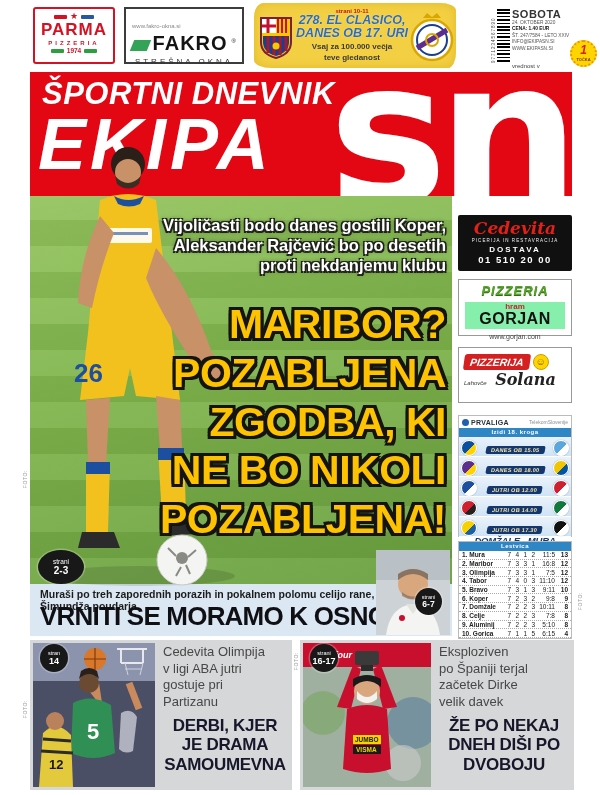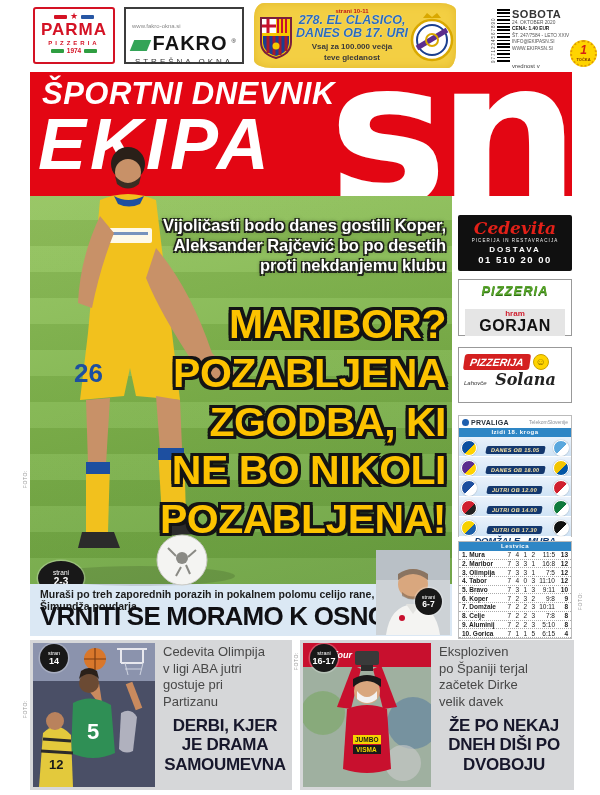--- a/index.html
+++ b/index.html
@@ -74,36 +74,36 @@
                  1.5px 1.5px 0 #20231c,0 0 4px rgba(0,0,0,.7);}
   .lead-headline{position:absolute;right:6px;top:104px;text-align:right;font-size:41px;font-weight:900;
      color:#fdc300;line-height:1.19;letter-spacing:-.5px;z-index:4;
      text-shadow:-3px -3px 0 #141414,0 -3px 0 #141414,3px -3px 0 #141414,-3px 0 0 #141414,
        3px 0 0 #141414,-3px 3px 0 #141414,0 3px 0 #141414,3px 3px 0 #141414,
        -2px -2px 0 #141414,2px 2px 0 #141414,2px -2px 0 #141414,-2px 2px 0 #141414;}
   .badge{background:#181818;border-radius:50%;color:#fff;text-align:center;z-index:5;
          display:flex;flex-direction:column;justify-content:center;box-shadow:0 0 0 1.5px rgba(255,255,255,.25);}
   .badge .b-word{font-size:6.5px;line-height:7px;}
   .badge .b-num{font-size:10px;font-weight:800;line-height:11px;}
-  .badge-lead{position:absolute;left:8px;top:365px;width:46px;height:34px;text-align:center;}
+  .badge-lead{position:absolute;left:8px;top:354px;width:46px;height:34px;text-align:center;}
 
   
   .sidebar{left:458px;top:215px;width:114px;height:424px;}
   .ad-bocc{position:absolute;left:0;top:0;width:114px;height:56px;background:#101010;border-radius:2px;
            text-align:center;box-sizing:border-box;padding-top:4px;}
   .bocc-name{font-family:"DejaVu Serif",serif;font-style:italic;font-weight:700;font-size:17px;
              color:#e22018;line-height:18px;}
   .bocc-line1{font-size:4.5px;color:#eee;letter-spacing:1.1px;margin-top:1px;}
   .bocc-line2{font-size:8px;font-weight:800;color:#fff;letter-spacing:2px;margin-top:2px;}
   .bocc-phone{font-size:9.5px;font-weight:800;color:#fff;letter-spacing:1.5px;}
   .ad-gorjan{position:absolute;left:0;top:64px;width:114px;height:57px;border:1px solid #999;
              background:#fff;box-sizing:border-box;text-align:center;padding-top:3px;}
   .gorjan-top{font-size:13px;font-weight:900;font-style:italic;color:#58a42a;letter-spacing:1px;
               text-shadow:0 1px 0 #2c6e14;}
-  .gorjan-block{background:#e5e5e5;margin:11px 6px;padding:1px 8px 2px;}
+  .gorjan-block{background:#86efac;margin:4px 6px;padding:1px 8px 2px;}
   .gorjan-mid{font-size:8px;font-weight:700;color:#cf2030;line-height:8px;}
   .gorjan-name{font-size:16px;font-weight:900;color:#111;letter-spacing:.5px;line-height:16px;}
   .gorjan-site{font-size:7px;color:#444;margin-top:2px;}
   .ad-solana{position:absolute;left:0;top:132px;width:114px;height:56px;border:1px solid #999;
              background:#fff;box-sizing:border-box;padding:6px 5px 0;}
   .solana-row{display:flex;align-items:center;gap:3px;}
   .solana-banner{background:#d42020;color:#fff;font-size:10.5px;font-weight:900;font-style:italic;
                  padding:2px 6px;border-radius:3px;transform:skewX(-8deg);display:inline-block;}
   .solana-smiley{width:14px;height:14px;border-radius:50%;background:#ffd400;border:1px solid #caa000;
                  font-size:10px;line-height:13px;text-align:center;color:#8a6d00;}

